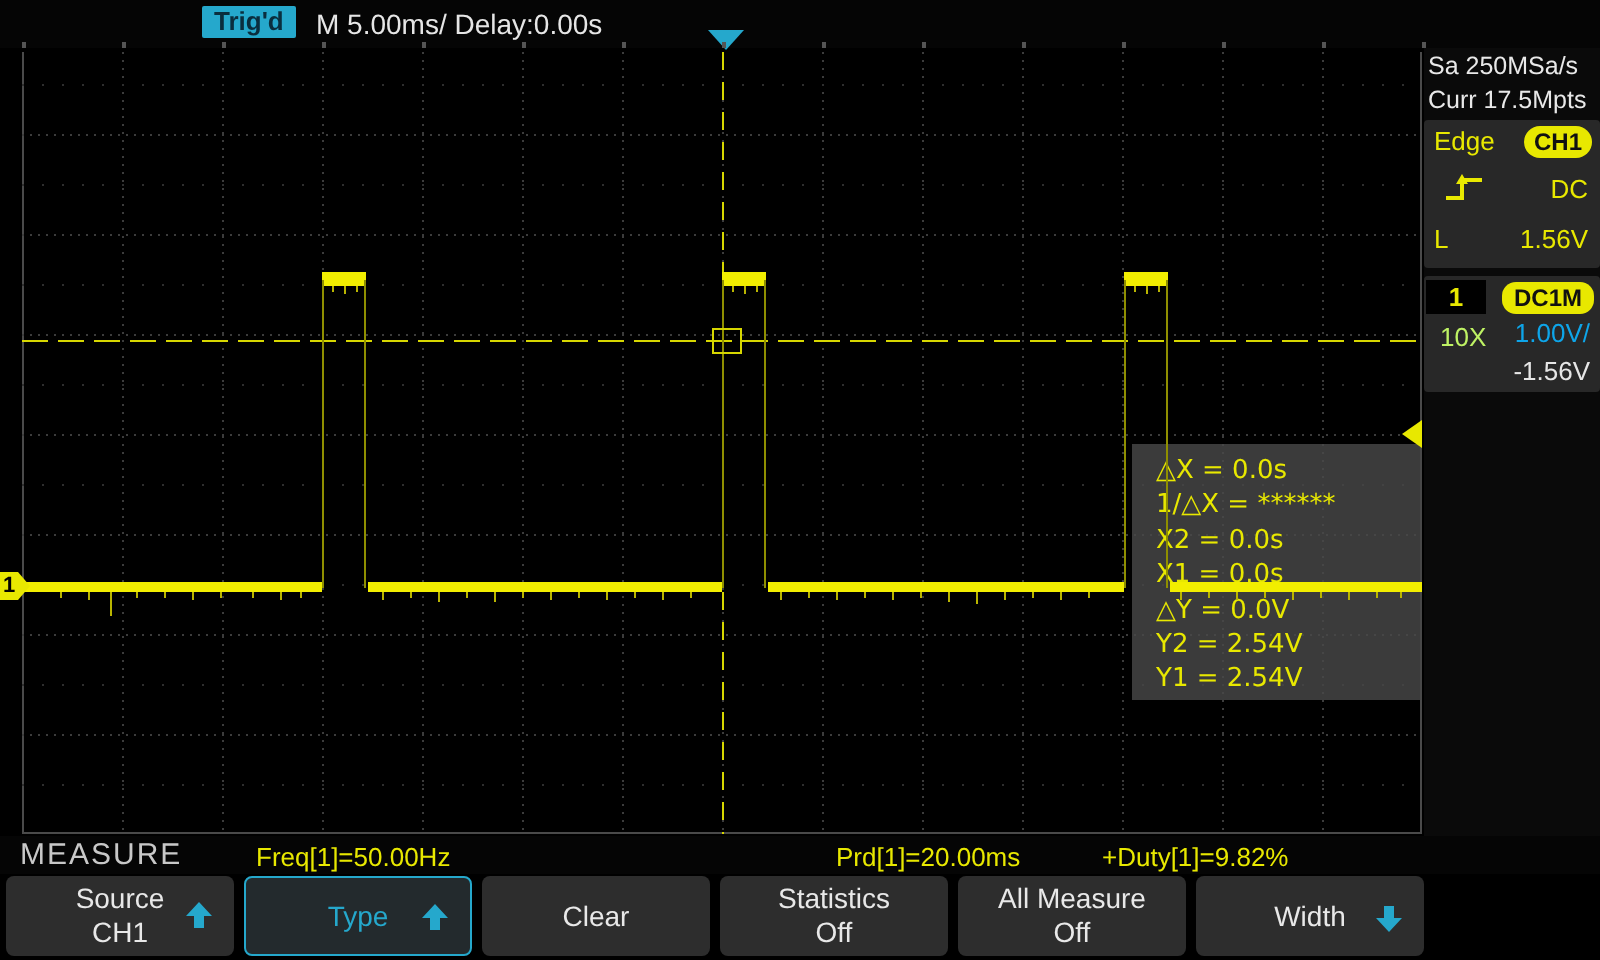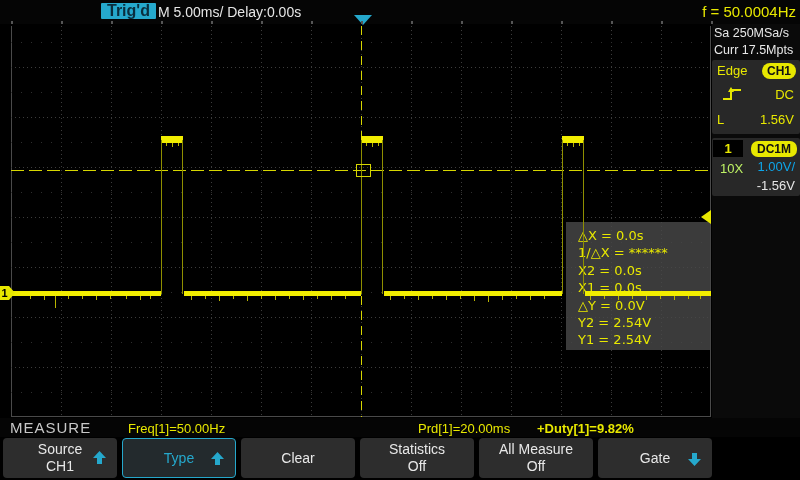--- a/index.html
+++ b/index.html
@@ -4,21 +4,21 @@
 <style>
   html,body{margin:0;padding:0;background:#000;}
   #screen{position:relative;width:800px;height:480px;background:#000;overflow:hidden;
           font-family:"Liberation Sans","DejaVu Sans",sans-serif;}
   .abs{position:absolute;}
 
   
   #topbar{left:0;top:0;width:800px;height:24px;background:#050505;z-index:20;}
   #logo{left:8px;top:1px;font-size:19px;font-weight:bold;color:#f2f2f2;letter-spacing:1px;}
   #trig-badge{left:101px;top:3px;height:16px;line-height:16px;padding:0 6px;background:#25a8cc;
-              color:#0a2e3e;font-size:16px;font-weight:bold;border-radius:1px;}
+              color:#0a2e3e;font-size:13px;font-weight:bold;border-radius:1px;}
   #timebase{left:158px;top:4px;font-size:14px;color:#e6e6e6;}
   #freq-readout{right:4px;top:3px;font-size:15px;color:#e8e800;}
   #trig-pos-marker{left:354px;top:15px;width:0;height:0;border-left:9px solid transparent;
                    border-right:9px solid transparent;border-top:10px solid #25a8cc;z-index:21;}
 
   
   #scope{left:0;top:24px;width:712px;height:394px;background:#000;}
   .grid-edge{background:#4a4a4a;z-index:1;}
   .vline{width:1px;background-image:repeating-linear-gradient(to bottom,#3c3c3c 0 1px,transparent 1px 4px);z-index:1;}
   .hline{height:1px;background-image:repeating-linear-gradient(to right,#3c3c3c 0 1px,transparent 1px 4px);z-index:1;}
@@ -73,21 +73,20 @@
   .btn-arrow{position:absolute;right:11px;top:13px;}
 </style>
 </head>
 <body>
 
 <div id="screen">
 
   <div id="topbar" class="abs">
     <div id="trig-badge" class="abs">Trig'd</div>
     <div id="timebase" class="abs">M 5.00ms/ Delay:0.00s</div>
-    <div id="freq-readout" class="abs">f = 50.0004Hz</div>
   </div>
   <div id="trig-pos-marker" class="abs"></div>
 
   <div id="scope" class="abs">
       <div class="abs grid-edge" style="left: 11px; top: 2px; width: 1px; height: 391px;"></div>
       <div class="abs grid-edge" style="left: 710px; top: 2px; width: 1px; height: 391px;"></div>
       <div class="abs grid-edge" style="left: 11px; top: 392px; width: 700px; height: 1px;"></div>
       <div class="abs vline" style="left: 61px; top: 2px; height: 391px;"></div>
       <div class="abs vline" style="left: 111px; top: 2px; height: 391px;"></div>
       <div class="abs vline" style="left: 161px; top: 2px; height: 391px;"></div>
@@ -157,21 +156,21 @@
       <div class="abs" style="left:8px;top:23px;font-size:13px;color:#bef264;">10X</div>
       <div class="abs" style="right:5px;top:21px;font-size:13px;color:#0ea5e9;">1.00V/</div>
       <div class="abs" style="right:5px;top:40px;font-size:13px;color:#e6e6e6;">-1.56V</div>
     </div>
   </div>
 
   <div id="measure-bar" class="abs">
     <div id="measure-title" class="abs">MEASURE</div>
     <div class="abs meas-item" style="left:128px;">Freq[1]=50.00Hz</div>
     <div class="abs meas-item" style="left:418px;">Prd[1]=20.00ms</div>
-    <div class="abs meas-item" style="left:537px;font-weight:bold;">+Duty[1]=9.82%</div>
+    <div class="abs meas-item" style="left:551px;">+Duty[1]=9.82%</div>
   </div>
 
   <div id="menu-bar" class="abs">
     <div class="menu-btn" style="left:3px;">
       <span>Source</span>
       <span>CH1</span>
       <svg class="btn-arrow" width="13" height="13">
           <path d="M6.5 0 L13 7 H9 V13 H4 V7 H0 Z" fill="#25a8cc"></path>
         </svg>
     </div>
@@ -186,21 +185,21 @@
     </div>
     <div class="menu-btn" style="left:360px;">
       <span>Statistics</span>
       <span>Off</span>
     </div>
     <div class="menu-btn" style="left:479px;">
       <span>All Measure</span>
       <span>Off</span>
     </div>
     <div class="menu-btn" style="left:598px;">
-      <span>Gate</span>
+      <span>Width</span>
       <svg class="btn-arrow" style="top:15px;" width="13" height="13">
           <path d="M6.5 13 L0 6 H4 V0 H9 V6 H13 Z" fill="#25a8cc"></path>
         </svg>
     </div>
 
   </div>
 
 <div class="abs toptick" style="left: 11px; top: 21px;"></div>
     <div class="abs toptick" style="left: 61px; top: 21px;"></div>
     <div class="abs toptick" style="left: 111px; top: 21px;"></div>

